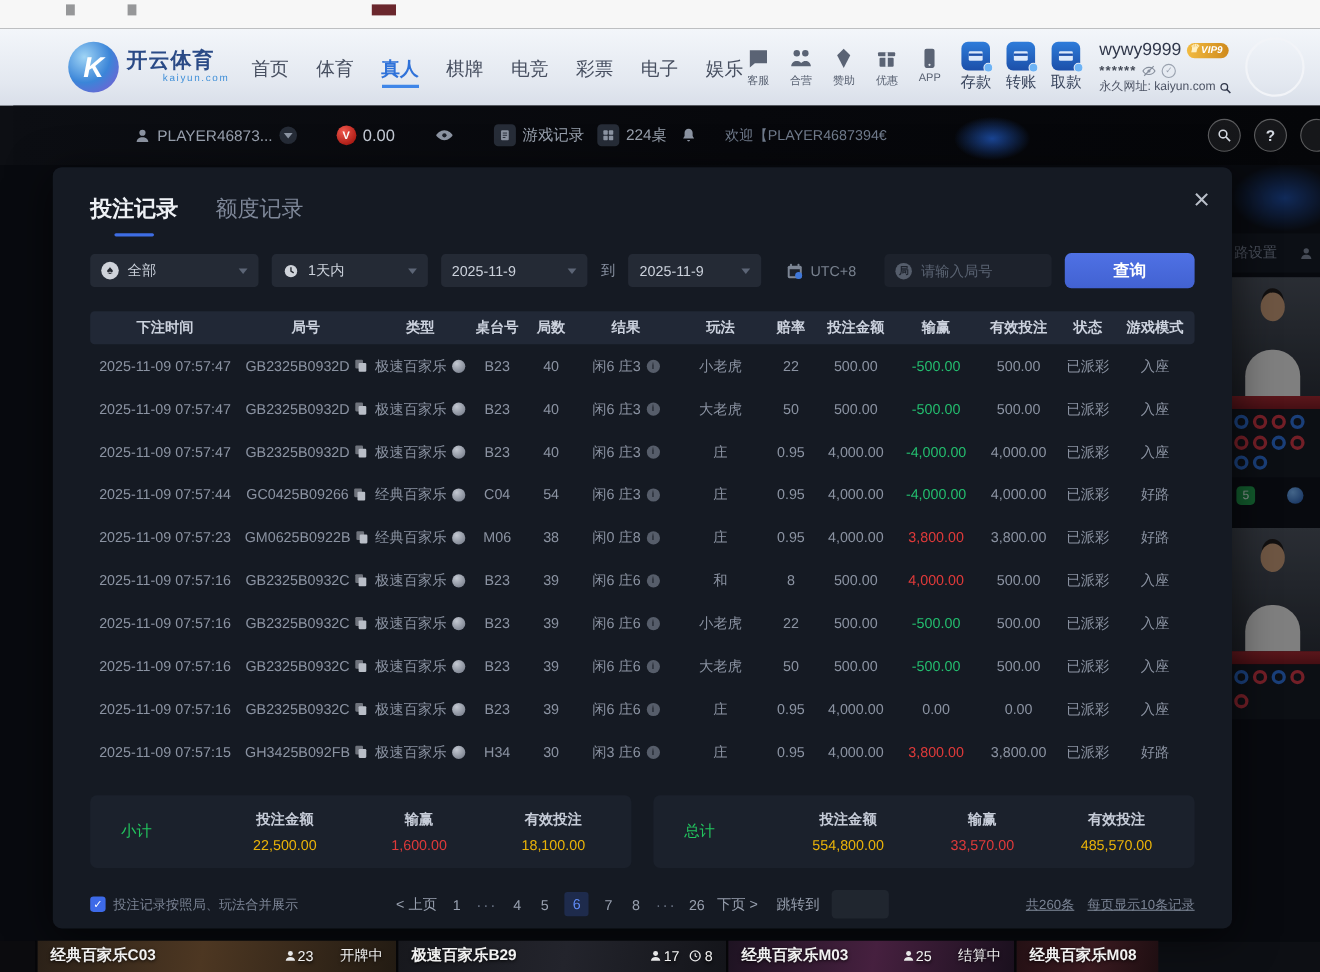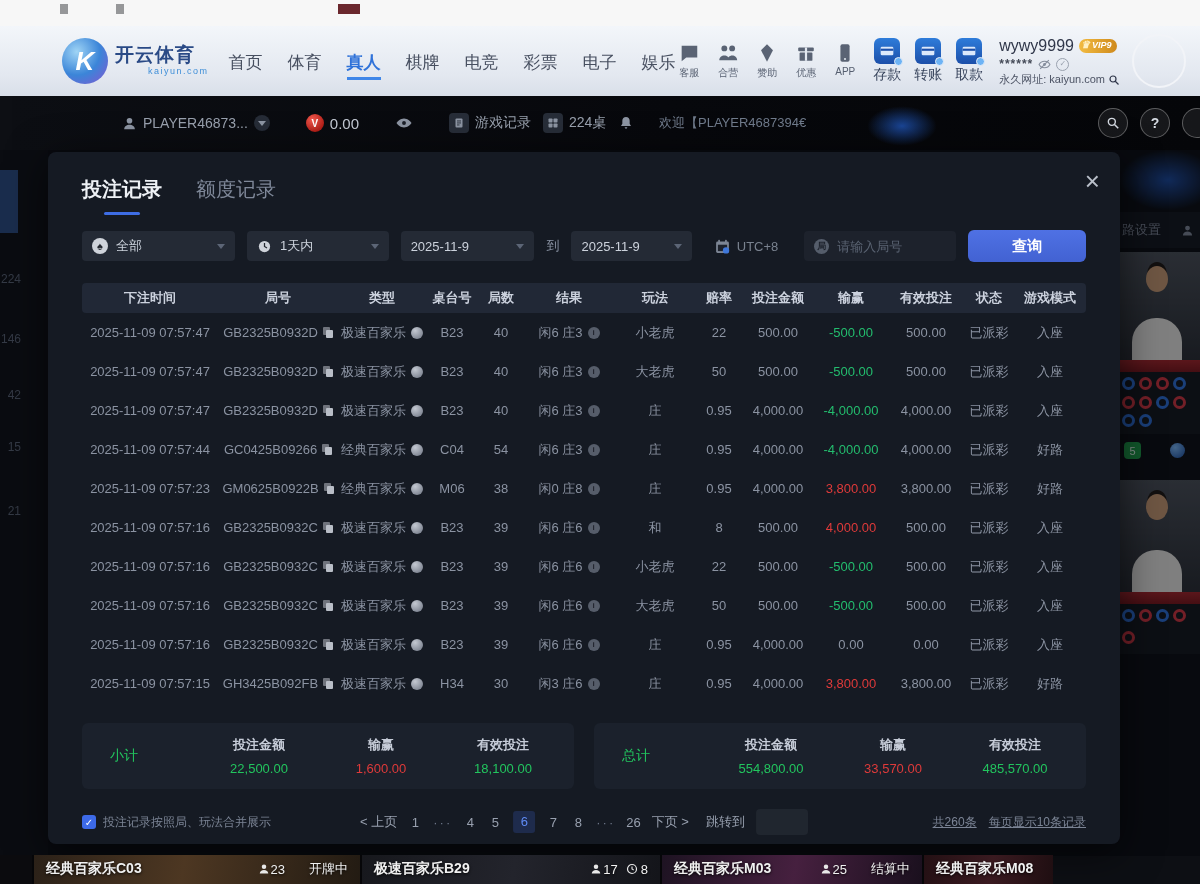--- a/index.html
+++ b/index.html
@@ -21,21 +21,21 @@
     display:flex; align-items:center; padding:0 14px 0 62px;
   }
   .logo { display:flex; align-items:center; gap:7px; flex:none; }
   .logo-mark {
     width:46px; height:46px; border-radius:50%;
     background:radial-gradient(circle at 32% 30%, #9fd4f5, #3b85d8 52%, #7e5ad2 95%);
     color:#fff; font-weight:bold; font-style:italic; font-size:26px;
     display:flex; align-items:center; justify-content:center;
   }
   .logo-text { display:flex; flex-direction:column; line-height:1.1; }
-  .brand-name { font-size:19px; font-weight:bold; color:#2a4a86; letter-spacing:1px;font-family:Liberation Mono, monospace; }
+  .brand-name { font-size:19px; font-weight:bold; color:#2a4a86; letter-spacing:1px; }
   .brand-domain { font-size:9px; color:#3f8fd8; letter-spacing:1.5px;padding-left:33px; }
   .main-nav { display:flex; gap:25px; margin-left:20px; flex:none; }
   .nav-item { font-size:17px; color:#474f60; cursor:pointer; padding:8px 0 6px; }
   .nav-item.active { color:#2f72d9; font-weight:bold; box-shadow:inset 0 -3px 0 #3f86e8; }
   .hdr-actions { display:flex; gap:17px; margin-left:auto; flex:none; }
   .hdr-action { display:flex; flex-direction:column; align-items:center; gap:2px;
     color:#555e6f; font-size:10px; cursor:pointer; }
   .hdr-action svg { width:22px; height:22px; fill:#5a6374; }
   .wallet-actions { display:flex; gap:13px; margin-left:17px; flex:none; }
   .wallet-action { display:flex; flex-direction:column; align-items:center; gap:2px;
@@ -172,21 +172,21 @@
     flex:none; cursor:pointer; }
   .trow .loss { color:#23bd6e; }
   .trow .win { color:#df3a3a; }
 
   .summary { display:flex; gap:20px; margin-top:20px; }
   .panel { flex:1; height:66px; background:#1b212c; border-radius:6px;
     display:flex; align-items:center; padding:0 10px 0 28px; }
   .panel-label { width:88px; color:#22c55e; font-size:14px; }
   .stat { flex:1; text-align:center; }
   .stat .sh { font-size:13px; font-weight:bold; color:#c6ccd8; margin-bottom:7px; }
-  .stat .sv { font-size:13px; color:#22c55e; }
+  .stat .sv { font-size:13px; color:#eab308; }
   .stat.winstat .sv { color:#df3a3a; }
 
   .mfooter { position:relative; margin-top:18px; height:30px; display:flex; align-items:center; }
   .note-wrap { display:flex; align-items:center; gap:7px; font-size:12px; color:#7b8495; }
   .cbx { width:14px; height:14px; border-radius:3px; background:#3d6ae8; color:#fff; font-size:10px;
     display:flex; align-items:center; justify-content:center; cursor:pointer; }
   .pager { position:absolute; left:50%; transform:translateX(-50%); display:flex; align-items:center;
     gap:11px; font-size:13px; color:#98a0af; }
   .pg-item { cursor:pointer; min-width:14px; text-align:center; }
   .pg-item.active { width:22px; height:22px; line-height:22px; background:#1e2b4c; color:#5f8bf5;
@@ -426,34 +426,20 @@
           <svg width="14" height="14" viewBox="0 0 24 24">
             <circle cx="10" cy="10" r="6" fill="none" stroke="#d5dae2" stroke-width="2.4"></circle>
             <line x1="14.5" y1="14.5" x2="21" y2="21" stroke="#d5dae2" stroke-width="2.6"></line>
           </svg>
         </span>
       <span class="round-btn">?</span>
       <span class="round-btn cut"></span>
     </div>
   </div>
 
-  <div class="left-rail">
-    <div class="rail-highlight"></div>
-
-      <span class="rail-num" style="top: 122px;">224</span>
-
-      <span class="rail-num" style="top: 182px;">146</span>
-
-      <span class="rail-num" style="top: 238px;">42</span>
-
-      <span class="rail-num" style="top: 290px;">15</span>
-
-      <span class="rail-num" style="top: 354px;">21</span>
-
-  </div>
 
   <div class="right-rail">
     <div class="rr-glow"></div>
     <div class="rr-roadbar">
       <span>路设置</span>
       <svg width="13" height="13" viewBox="0 0 24 24">
           <circle cx="12" cy="7.5" r="4.5"></circle>
           <path d="M3.5 21c0-4.5 4-7 8.5-7s8.5 2.5 8.5 7z"></path>
         </svg>
     </div>

